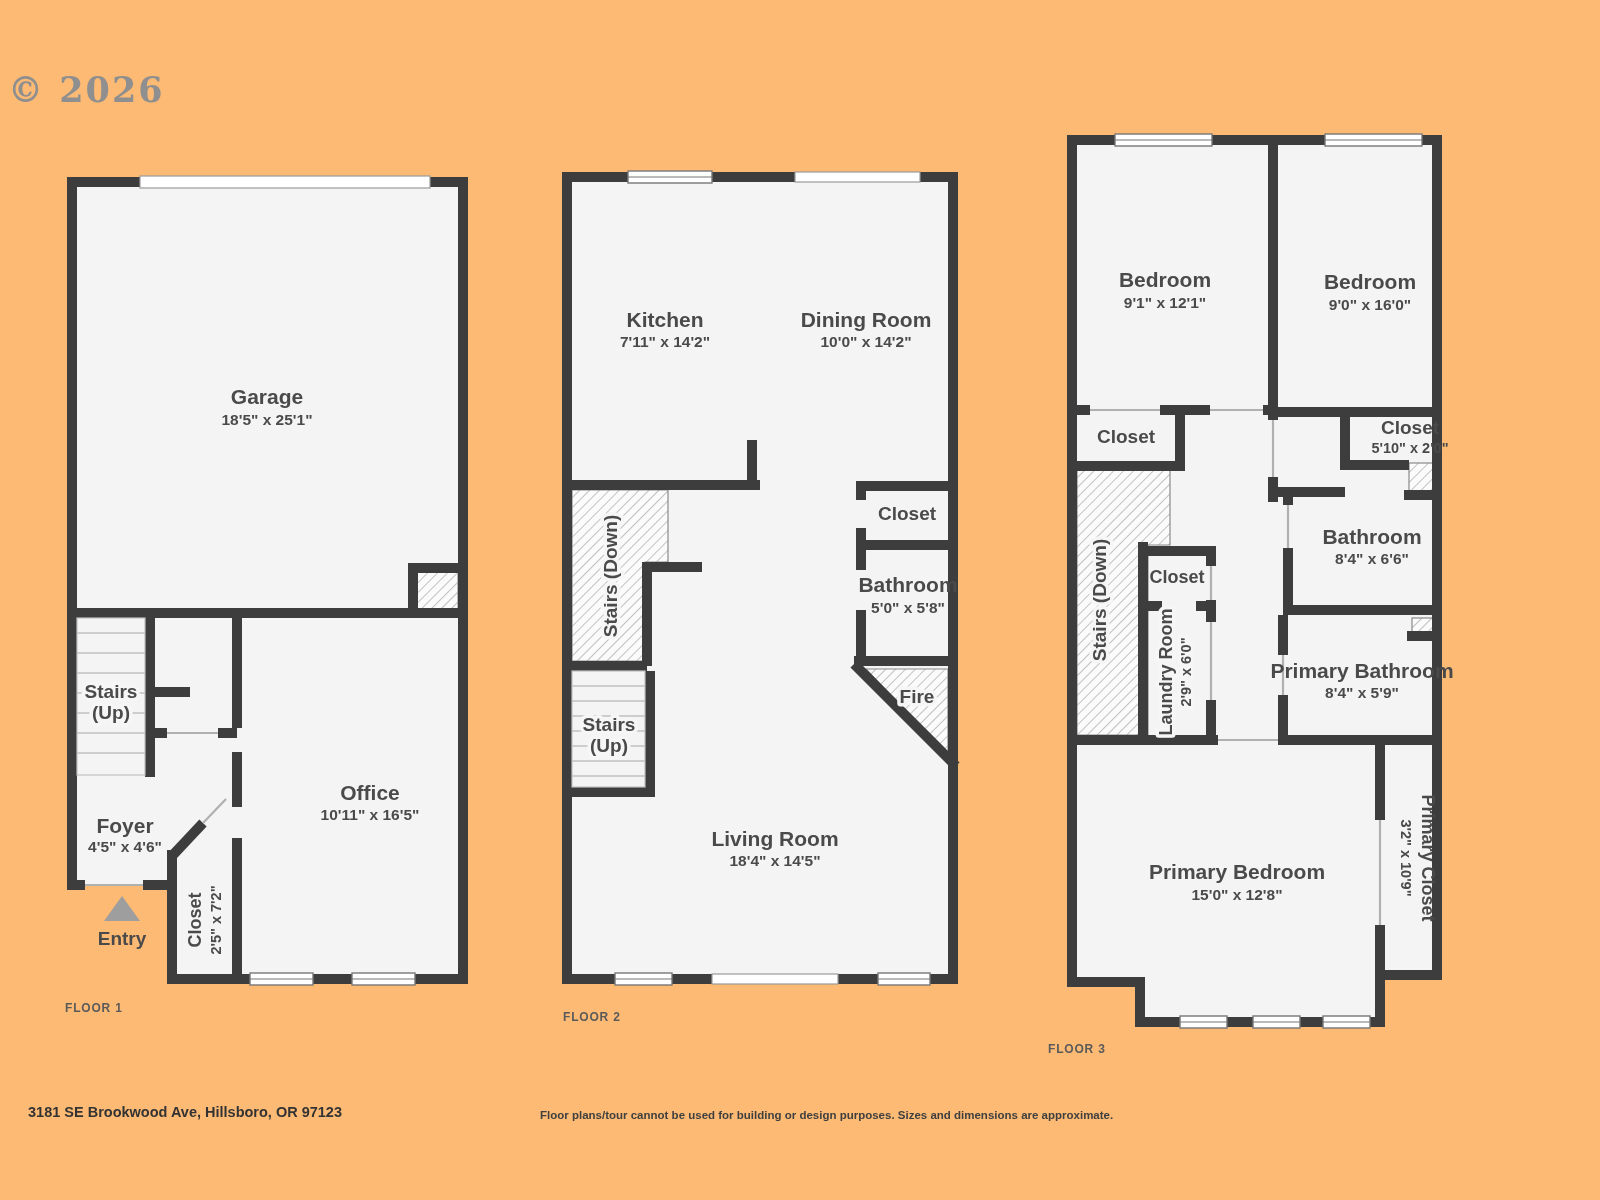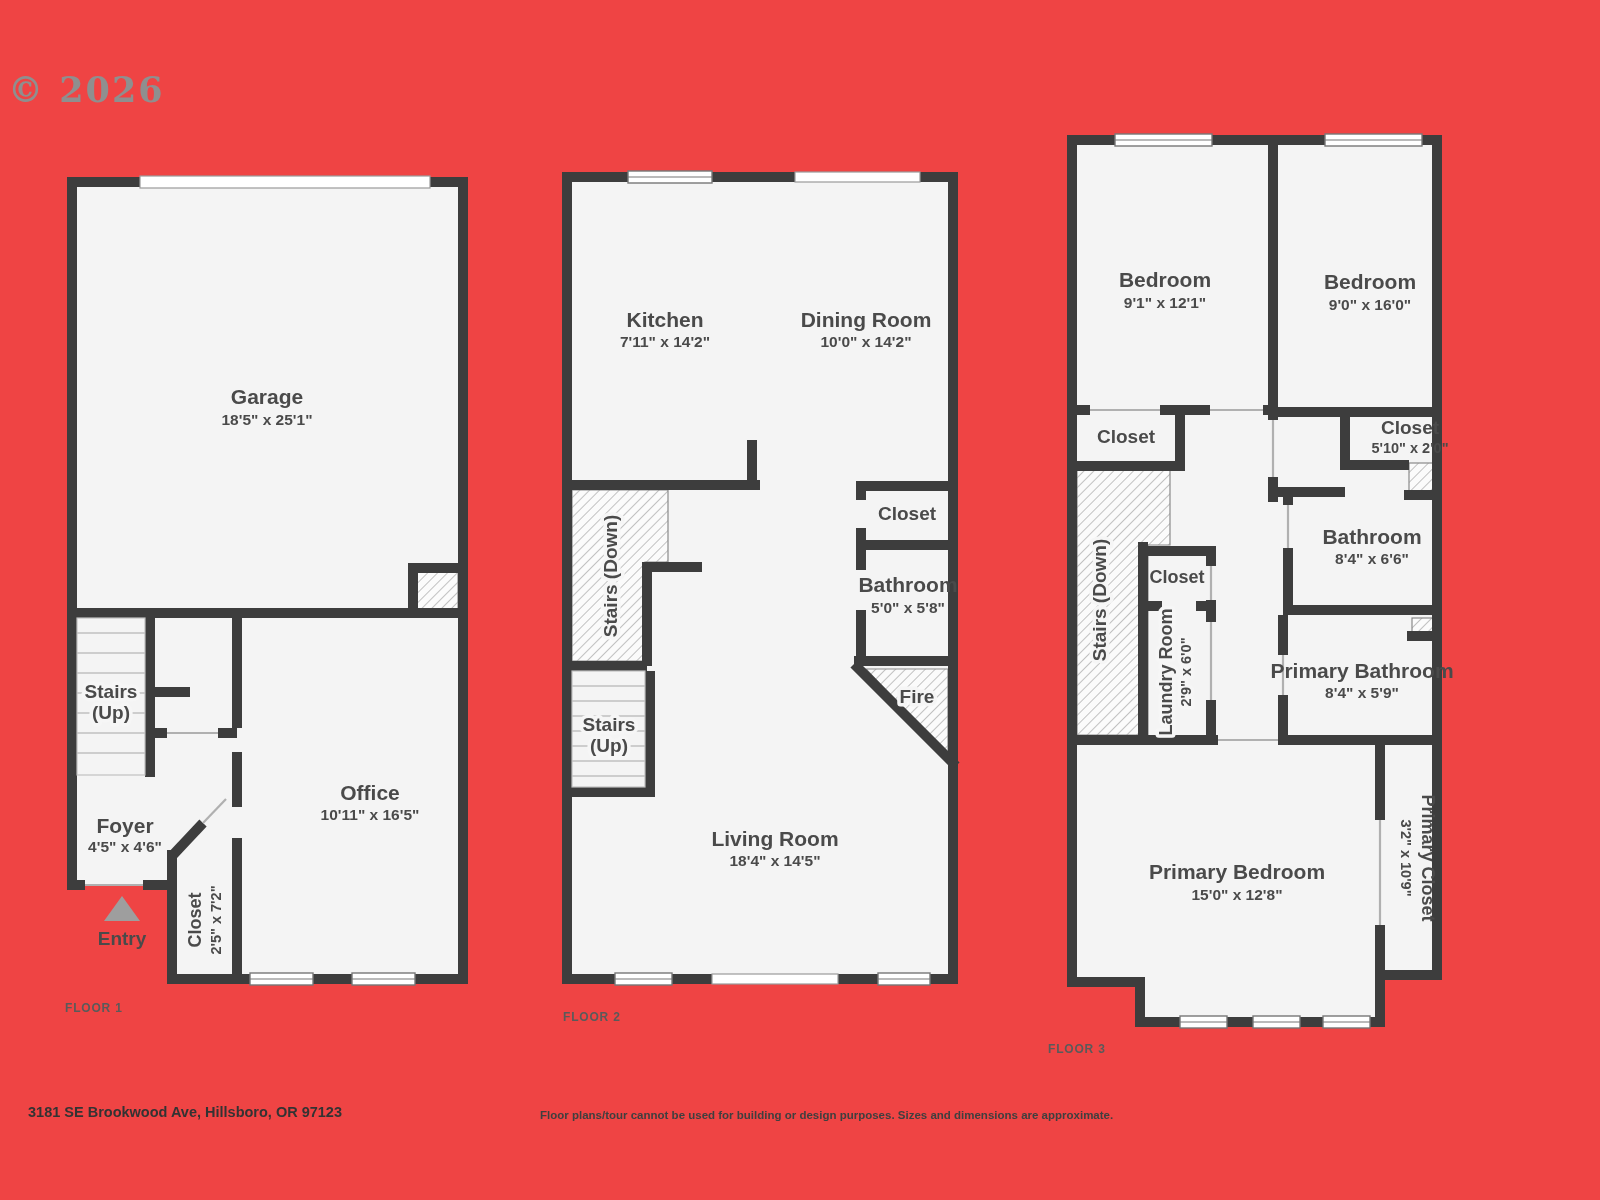--- a/index.html
+++ b/index.html
@@ -1,16 +1,16 @@
 <!DOCTYPE html>
 <html><head>
 <meta charset="utf-8">
 <style>
   html,body{margin:0;padding:0;background:#ffffff;}
-  .page{position:relative;width:1600px;height:1200px;background:#ef4444;overflow:hidden;}
+  .page{position:relative;width:1600px;height:1200px;background:#fdba74;overflow:hidden;}
   svg{position:absolute;left:0;top:0;}
   text{font-family:"Liberation Sans",sans-serif;font-weight:bold;fill:#4a4a4a;text-anchor:middle;}
   .n{font-size:21px;}
   .d{font-size:15.5px;}
   .s{font-size:19px;}
   .sm{font-size:14.5px;}
   .v18{font-size:18px;}
   .fl{font-size:12px;fill:#5a5a5a;text-anchor:start;letter-spacing:.8px;}
   .halo{stroke:#f6f6f6;stroke-width:7;paint-order:stroke;stroke-linejoin:round;}
   .cp{font-family:"DejaVu Serif",serif;font-size:35px;fill:#8f8f8f;text-anchor:start;letter-spacing:2px;}

